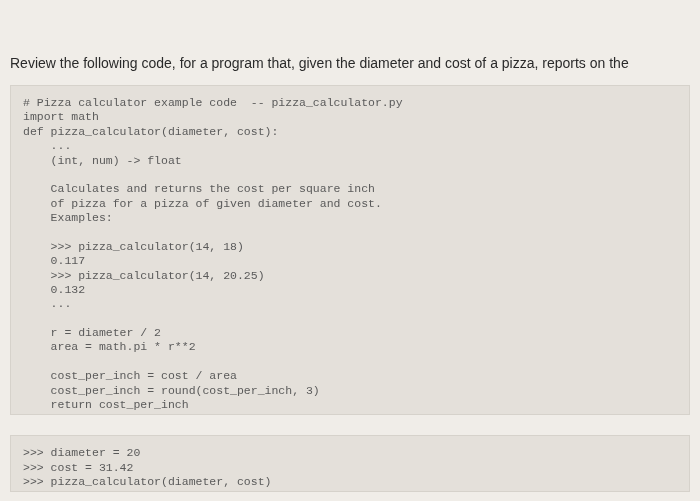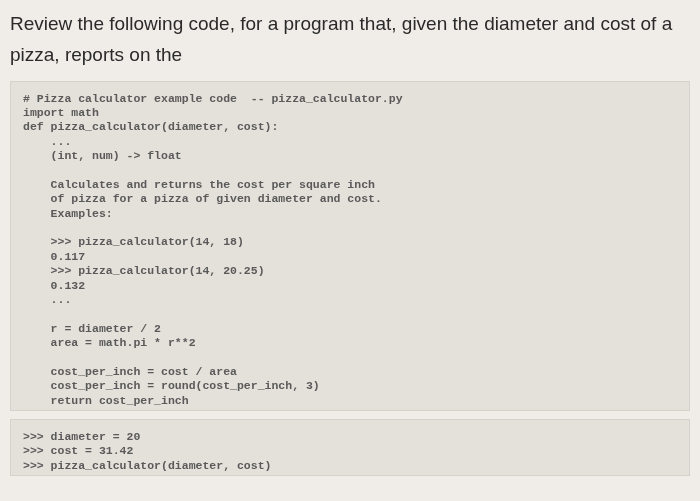--- a/index.html
+++ b/index.html
@@ -5,36 +5,36 @@
 * { box-sizing: border-box; margin: 0; padding: 0; }
 body {
   width: 700px;
   height: 501px;
   background: #f0ede8;
   font-family: Arial, Helvetica, sans-serif;
   padding: 8px 10px;
   overflow: hidden;
 }
 .prompt {
-  font-size: 19px;
+  font-size: 14px;
   line-height: 1.65;
   color: #2a2a2a;
   margin-bottom: 10px;
+  margin-top: 44px;
 }
 .code-box {
   background: #e4e0da;
   border: 1px solid #d6d2cb;
   padding: 10px 12px 2px 12px;
   font-family: "Courier New", monospace;
   font-size: 11.5px;
   line-height: 1.25;
   color: #5a5a5a;
   white-space: pre;
-  margin-bottom: 8px;
-  font-weight: bold;
+  margin-bottom: 20px;
 }
 </style>
 </head>
 <body>
 
 <div class="prompt">
   <span>Review the following code, for a program that, given the diameter and cost of a pizza, reports on the</span><br>
 </div>
 
 <div class="code-box"><span># Pizza calculator example code  -- pizza_calculator.py

